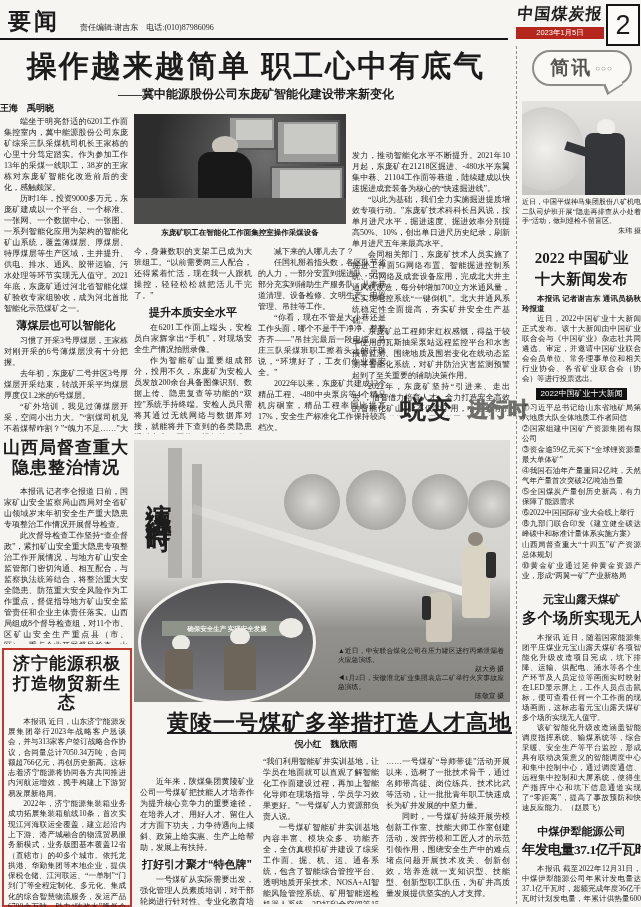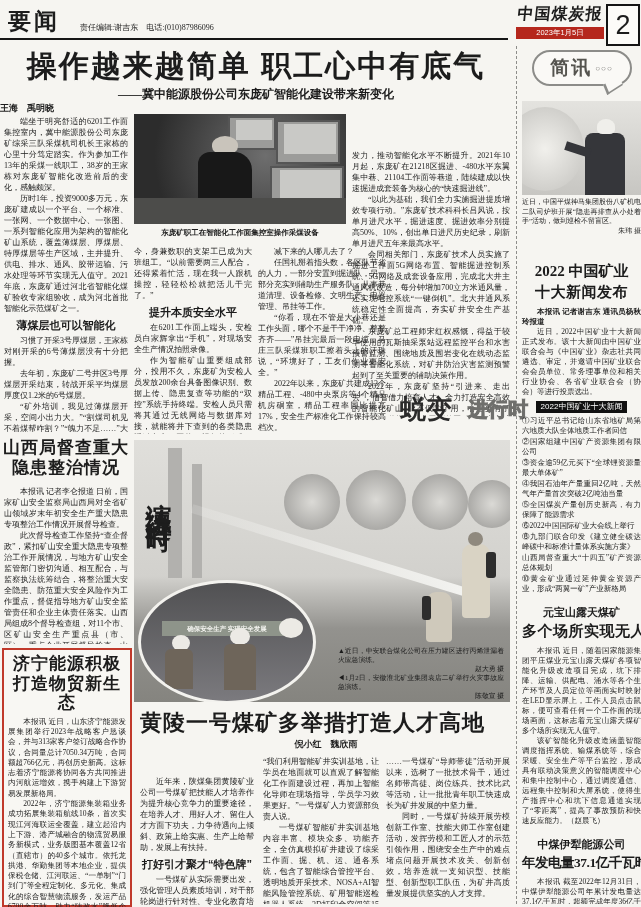--- a/index.html
+++ b/index.html
@@ -67,21 +67,21 @@
   .logo{left:398px;top:386px;width:130px;height:46px;display:flex;align-items:center;justify-content:flex-end;}
   .logo .l1{font-family:"Liberation Sans",sans-serif;font-weight:bold;font-size:26px;color:#2a2a2a;}
   .logo .l2{font-family:"Liberation Sans",sans-serif;font-weight:bold;font-size:20px;color:#8f8f8c;
             -webkit-text-stroke:1px #6f6f6c;margin-left:16px;}
   
   .arthead{font-weight:bold;text-align:center;letter-spacing:1px;line-height:1.15;}
   .shanxi-h{left:2px;top:438px;width:128px;font-size:17px;}
   .jining{left:2px;top:648px;width:118px;height:247px;border:2px solid #c0392b;padding:4px;background:#f8f7f3;}
   .jining .arthead{font-size:17px;}
   
-  .hl-head{left:140px;top:708px;width:372px;text-align:left;font-weight:bold;font-size:22px;letter-spacing:1px;}
+  .hl-head{left:140px;top:708px;width:372px;text-align:right;font-weight:bold;font-size:22px;letter-spacing:1px;text-decoration:underline;}
   .hl-byline{left:140px;top:738px;width:372px;text-align:center;font-size:9px;font-weight:bold;}
   
   .sidebar{left:516px;top:46px;width:119px;height:858px;border-left:1px dashed #8d8d8a;
            padding-left:5px;overflow:hidden;}
   .bubble{width:96px;height:32px;margin:4px auto 15px;border:2px solid #8c8c89;border-radius:18px;
           position:relative;display:flex;align-items:center;justify-content:center;background:#faf9f6;}
   .bubble .bt1{font-family:"Liberation Sans",sans-serif;font-weight:bold;font-size:19px;letter-spacing:2px;color:#55544f;}
   .bubble .bdots{font-size:8px;color:#7c7b77;margin-left:3px;letter-spacing:1px;}
   .bubble:after{content:"";position:absolute;right:10px;bottom:-8px;width:12px;height:12px;
                 background:#faf9f6;border-right:2px solid #8c8c89;border-bottom:2px solid #8c8c89;
@@ -244,21 +244,21 @@
       <div class="cyl"></div>
       <div class="worker"></div>
       <div class="whelm"></div>
       <div class="arm"></div>
     </div>
     <div class="sb-cap">
       <span>近日，中国平煤神马集团股份八矿机电二队司炉班开展“隐患再排查从小处着手”活动，做到巡检不留盲区。</span>
       <span class="credit">朱玮 摄</span>
     </div>
 
-    <div class="sb-kicker" style="font-size:15px;margin-top:26px;">2022 中国矿业</div>
+    <div class="sb-kicker" style="font-size:15px;margin-top:13px;">2022 中国矿业</div>
     <div class="sb-headline">十大新闻发布</div>
     <div class="sb-bt">
       <p style="font-weight:bold;">本报讯 记者谢吉东 通讯员杨秋玲报道</p>
       <p>近日，2022中国矿业十大新闻正式发布。该十大新闻由中国矿业联合会与《中国矿业》杂志社共同遴选、审定，并邀请中国矿业联合会会员单位、常务理事单位和相关行业协会、各省矿业联合会（协会）等进行投票选出。</p>
     </div>
     <span class="list-title">2022中国矿业十大新闻</span>
     <ul class="newslist">
       <li>①习近平总书记给山东省地矿局第六地质大队全体地质工作者回信</li>
       <li>②国家组建中国矿产资源集团有限公司</li>
       <li>③资金逾59亿元买下“全球锂资源量最大单体矿”</li>

